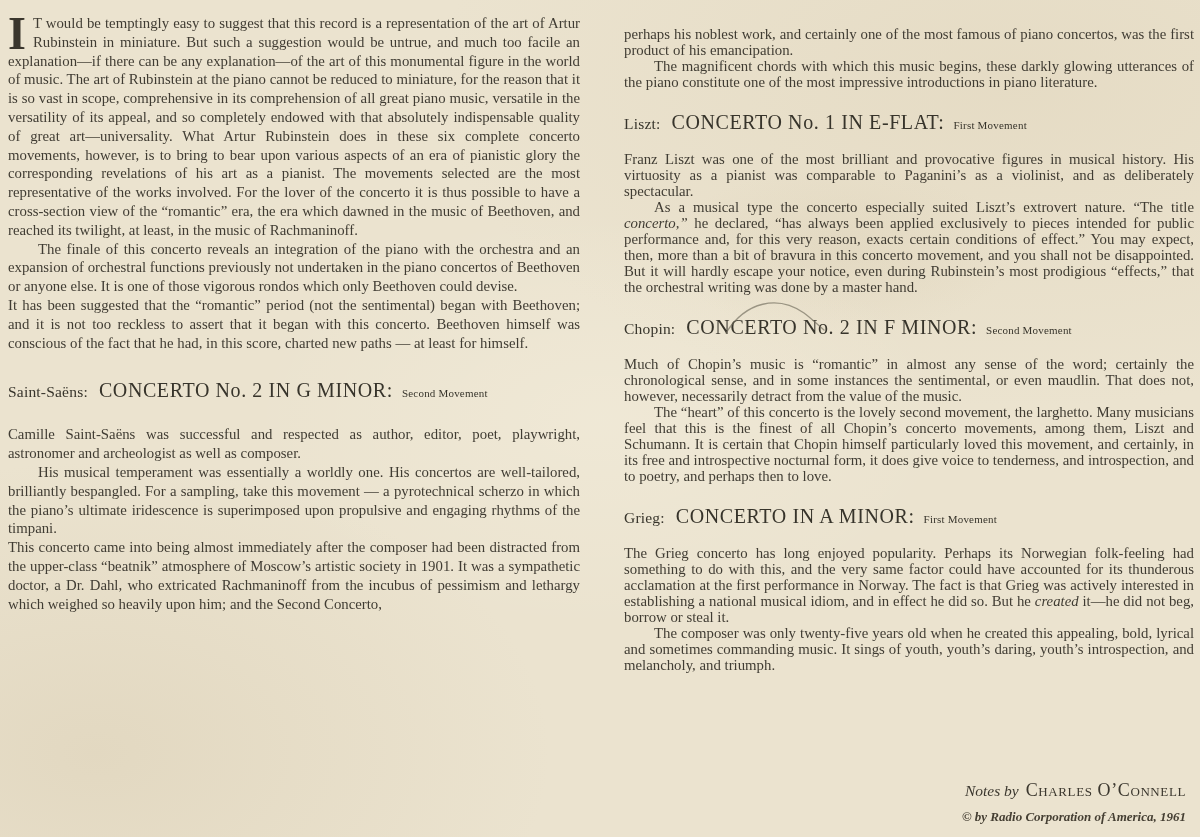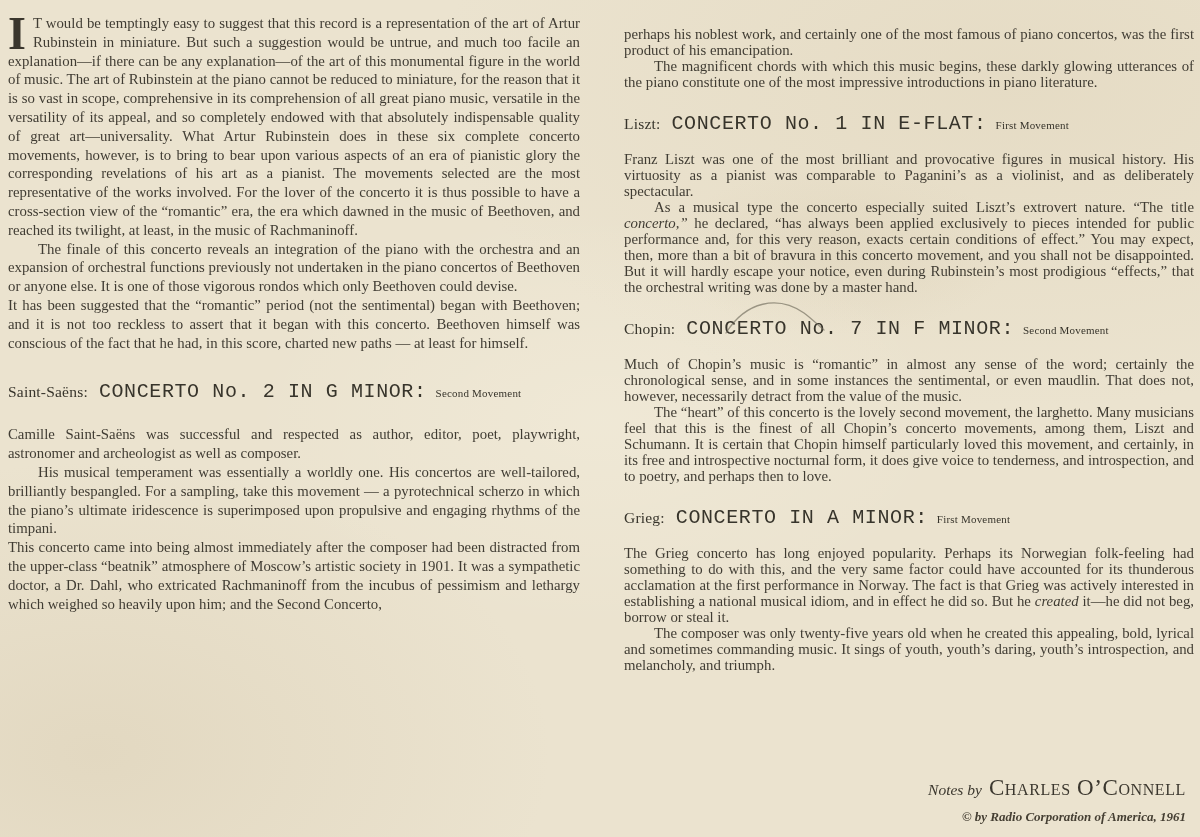--- a/index.html
+++ b/index.html
@@ -47,21 +47,21 @@
   .indent { text-indent: 30px; }
   .first-right { margin-top: 12px; }
   .heading {
     margin: 24px 0 22px;
     font-weight: normal;
     color: #37342b;
     white-space: nowrap;
   }
   .col-right .heading { margin: 18px 0 16px; }
   .heading .composer { font-size: 15.5px; margin-right: 11px; letter-spacing: 0.2px; }
-  .heading .work { font-size: 20px; letter-spacing: 0.6px; margin-right: 9px; font-family: Liberation Mono, monospace; }
+  .heading .work { font-size: 20px; letter-spacing: 0.6px; margin-right: 9px; }
   .heading .movement { font-size: 11px; letter-spacing: 0.2px; }
   .dropcap {
     float: left;
     font-size: 46px;
     line-height: 33px;
     padding: 3px 7px 0 0;
     font-weight: bold;
     color: #3a362d;
   }
   .italic { font-style: italic; }
@@ -72,21 +72,21 @@
     top: -16px;
     pointer-events: none;
   }
   .credits {
     margin-top: auto;
     text-align: right;
     padding: 0 8px 12px 0;
   }
   .notes-line { margin: 0; font-size: 15.5px; color: #3b372e; }
   .notes-by { font-style: italic; margin-right: 7px; }
-  .author { font-variant: small-caps; font-size: 23px; letter-spacing: 0.6px; }
+  .author { font-variant: small-caps; font-size: 18px; letter-spacing: 0.6px; }
   .copyright-line {
     margin: 8px 0 0;
     font-size: 13px;
     font-style: italic;
     font-weight: bold;
     color: #453f33;
   }
 </style>
 </head>
 <body>
@@ -117,21 +117,21 @@
     <p class="body-text indent">The magnificent chords with which this music begins, these darkly glowing utterances of the piano constitute one of the most impressive introductions in piano literature.</p>
 
     <h2 class="heading"><span class="composer">Liszt:</span><span class="work">CONCERTO No. 1 IN E-FLAT:</span><span class="movement">First Movement</span></h2>
 
     <p class="body-text">Franz Liszt was one of the most brilliant and provocative figures in musical history. His virtuosity as a pianist was comparable to Paganini’s as a violinist, and as deliberately spectacular.</p>
     <p class="body-text indent"><span>As a musical type the concerto especially suited Liszt’s extrovert nature. “The title </span><span class="italic">concerto,”</span><span> he declared, “has always been applied exclusively to pieces intended for public performance and, for this very reason, exacts certain conditions of effect.” You may expect, then, more than a bit of bravura in this concerto movement, and you shall not be disappointed. But it will hardly escape your notice, even during Rubinstein’s most prodigious “effects,” that the orchestral writing was done by a master hand.</span></p>
 
     <h2 class="heading chopin-wrap">
       <svg class="pencil-arc" width="112" height="40" viewBox="0 0 112 40">
         <path d="M4,36 C24,4 56,-2 82,16 C90,22 96,28 102,33" fill="none" stroke="#6f6a5b" stroke-width="1.3" opacity="0.65" stroke-linecap="round"></path>
-      </svg><span class="composer">Chopin:</span><span class="work">CONCERTO No. 7 IN F MINOR:</span><span class="movement">Second Movement</span></h2>
+      </svg><span class="composer">Chopin:</span><span class="work">CONCERTO No. 2 IN F MINOR:</span><span class="movement">Second Movement</span></h2>
 
     <p class="body-text">Much of Chopin’s music is “romantic” in almost any sense of the word; certainly the chronological sense, and in some instances the sentimental, or even maudlin. That does not, however, necessarily detract from the value of the music.</p>
     <p class="body-text indent">The “heart” of this concerto is the lovely second movement, the larghetto. Many musicians feel that this is the finest of all Chopin’s concerto movements, among them, Liszt and Schumann. It is certain that Chopin himself particularly loved this movement, and certainly, in its free and introspective nocturnal form, it does give voice to tenderness, and introspection, and to poetry, and perhaps then to love.</p>
 
     <h2 class="heading"><span class="composer">Grieg:</span><span class="work">CONCERTO IN A MINOR:</span><span class="movement">First Movement</span></h2>
 
     <p class="body-text"><span>The Grieg concerto has long enjoyed popularity. Perhaps its Norwegian folk-feeling had something to do with this, and the very same factor could have accounted for its thunderous acclamation at the first performance in Norway. The fact is that Grieg was actively interested in establishing a national musical idiom, and in effect he did so. But he </span><span class="italic">created</span><span> it—he did not beg, borrow or steal it.</span></p>
     <p class="body-text indent">The composer was only twenty-five years old when he created this appealing, bold, lyrical and sometimes commanding music. It sings of youth, youth’s daring, youth’s introspection, and melancholy, and triumph.</p>
 
     <div class="credits">

